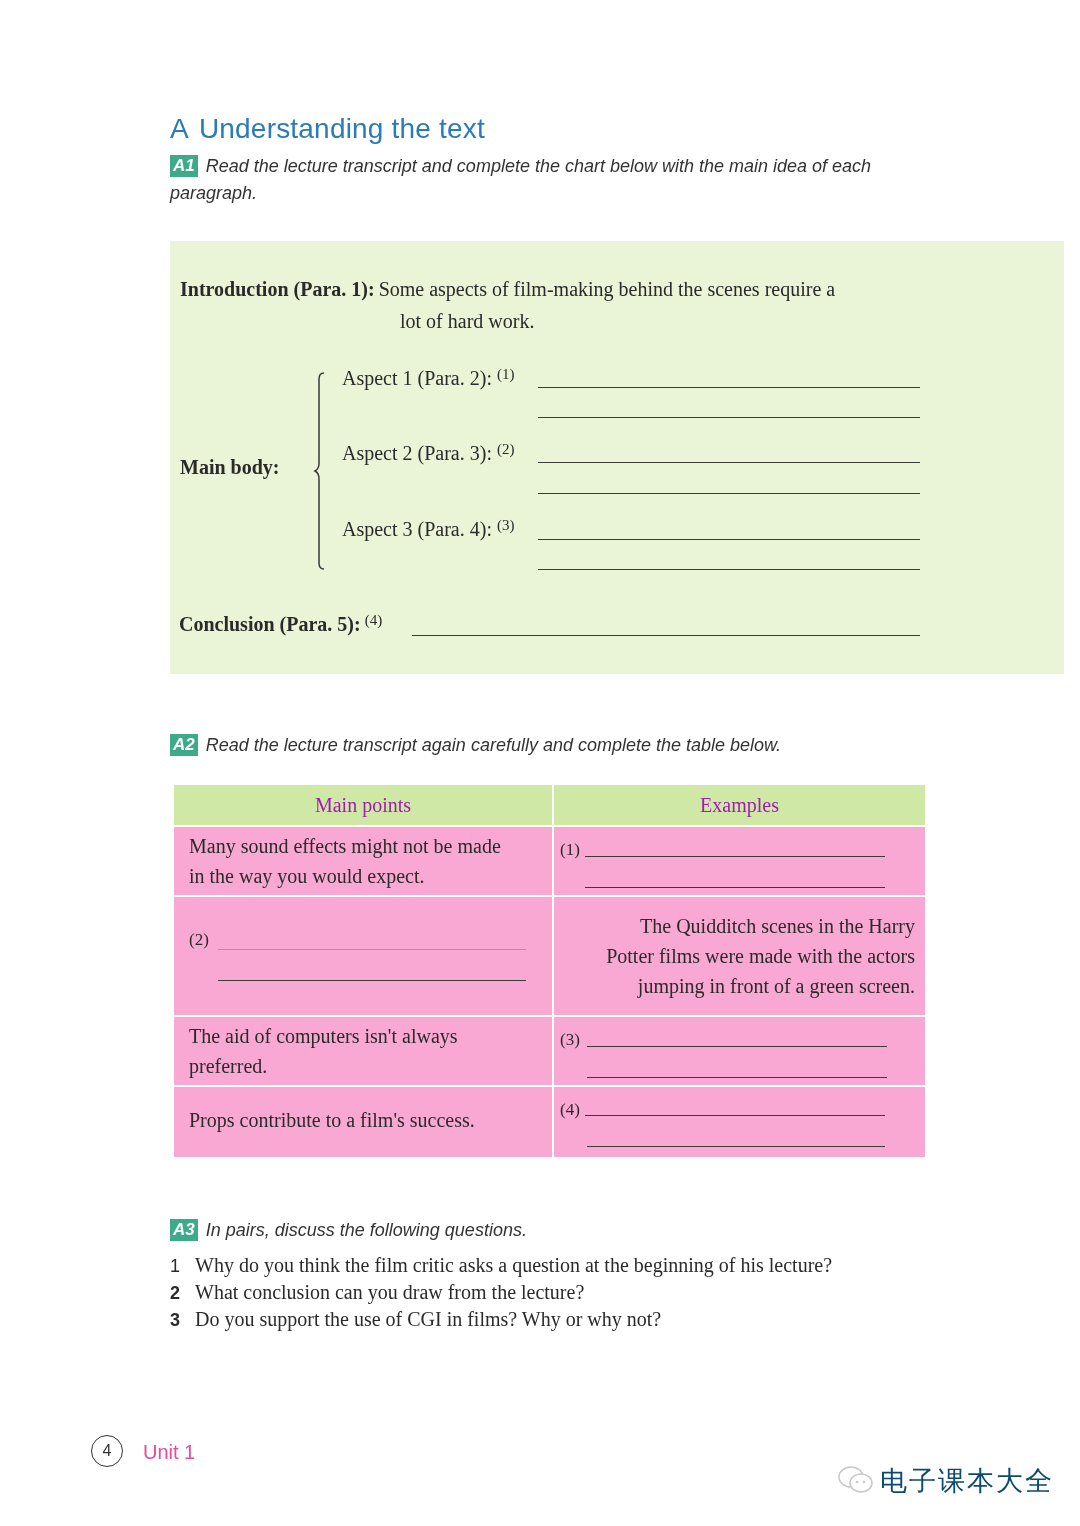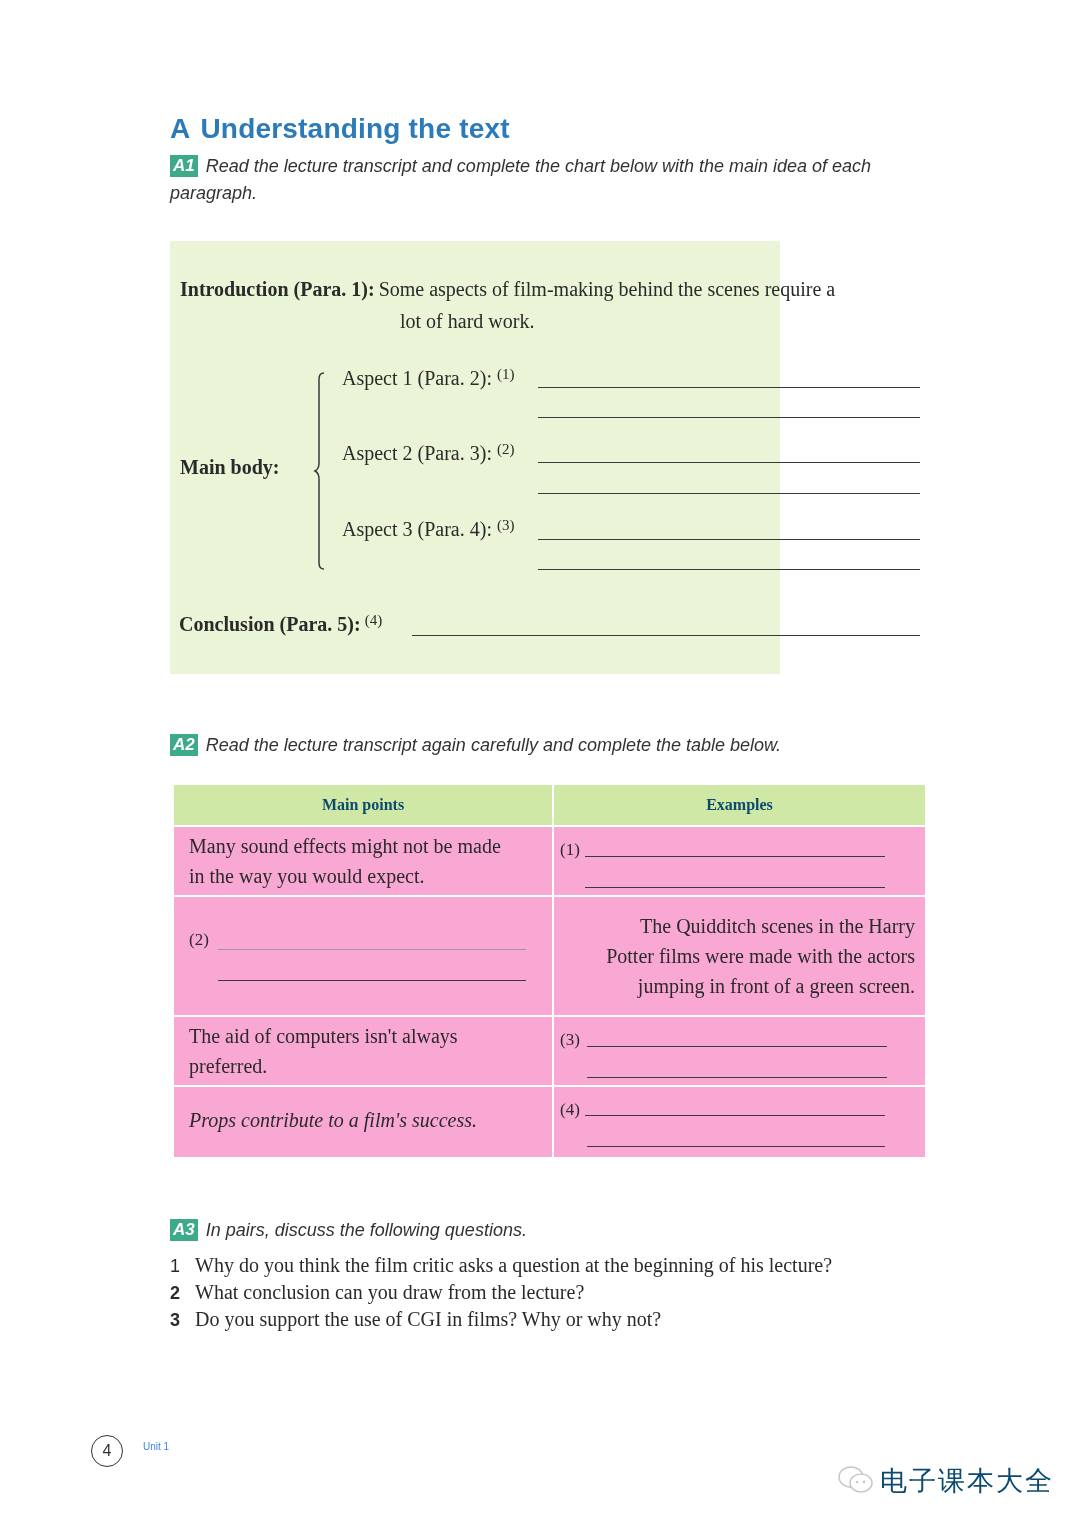--- a/index.html
+++ b/index.html
@@ -1,46 +1,46 @@
 <!DOCTYPE html>
 <html><head>
 <meta charset="utf-8">
 <style>
   html, body { margin: 0; padding: 0; background: #ffffff; }
   body { width: 1080px; height: 1526px; position: relative; overflow: hidden;
          font-family: "Liberation Serif", serif; color: #2a2a2a; }
   .abs { position: absolute; }
 
-  .section-title { left: 170px; top: 113px; font-size: 28px; font-weight: bold; color: #2b7bb9;
+  .section-title { left: 170px; top: 113px; font-size: 28px; font-weight: normal; color: #2b7bb9;
                    font-family: "Liberation Sans", sans-serif; letter-spacing: 0.2px; }
   .section-title .letter { margin-right: 10px; }
 
   .badge { display: inline-block; background: #3dab8a; color: #ffffff; font-family: "Liberation Sans", sans-serif;
            font-weight: bold; font-size: 17px; padding: 1px 3px; line-height: 20px; margin-right: 8px; vertical-align: 1px; }
   .instr { font-family: "Liberation Sans", sans-serif; font-style: italic; font-size: 18px; color: #333; line-height: 27px; }
 
-  .chart-box { left: 170px; top: 241px; width: 610px; height: 433px; background: #e9f5d6; }
+  .chart-box { left: 170px; top: 241px; width: 894px; height: 433px; background: #e9f5d6; }
   .lbl-b { font-weight: bold; font-size: 20px; color: #2a2a2a; }
   .txt { font-size: 20px; color: #2a2a2a; }
   .blank { position: absolute; border-bottom: 1.5px solid #3a3a3a; height: 0; }
   .sup { font-size: 15px; position: relative; top: -6px; }
 
   table.a2 { position: absolute; left: 172px; top: 783px; width: 755px; border-collapse: collapse; }
-  table.a2 th { background: #cfe8a6; font-size: 16px; font-weight: bold; height: 38px; color: #0c4a6e; }
+  table.a2 th { background: #cfe8a6; font-size: 20px; font-weight: normal; height: 38px; color: #a21caf; }
   table.a2 td { background: #f9a8d4; font-size: 20px; vertical-align: top; color: #2a2a2a; line-height: 30px; position: relative; }
   table.a2 th, table.a2 td { border: 2px solid #ffffff; }
   .cell-blank { display: block; border-bottom: 1.5px solid #3a3a3a; }
 
   .q-list { left: 170px; top: 1252px; }
   .q-item { font-size: 20px; line-height: 26px; color: #2a2a2a; }
   .q-num { display: inline-block; width: 25px; font-family: "Liberation Sans", sans-serif; font-weight: bold; font-size: 18px; }
 
   .page-circle { left: 91px; top: 1435px; width: 30px; height: 30px; border: 1.5px solid #333; border-radius: 50%;
                  text-align: center; line-height: 30px; font-family: "Liberation Sans", sans-serif; font-size: 16px; color: #333; }
-  .unit-label { left: 143px; top: 1441px; font-family: "Liberation Sans", sans-serif; font-size: 10px; color: #3b82f6; }
+  .unit-label { left: 143px; top: 1441px; font-family: "Liberation Sans", sans-serif; font-size: 20px; color: #ec4899; }
   .watermark { left: 836px; top: 1463px; font-family: "Liberation Sans", sans-serif; font-size: 27px; color: #0c4a6e; letter-spacing: 2px; }
 </style>
 </head>
 <body>
 
 <div class="abs section-title">
   <span class="letter">A</span><span>Understanding the text</span>
 </div>
 
 <div class="abs instr" style="left:170px; top:153px; width:760px;">
@@ -127,21 +127,21 @@
       <span>The aid of computers isn't always</span><br>
       <span>preferred.</span>
     </td>
     <td style="padding:4px 38px 4px 6px;">
       <span class="sup" style="position:absolute; left:6px; top:8px; font-size:17px;">(3)</span>
       <span class="cell-blank" style="margin-left:27px; height:25px;"></span>
       <span class="cell-blank" style="margin-left:27px; height:30px;"></span>
     </td>
   </tr>
   <tr style="height:72px;">
-    <td style="padding:18px 6px 4px 15px;font-style:italic;">
+    <td style="padding:18px 6px 4px 15px;">
       <span>Props contribute to a film's success.</span>
     </td>
     <td style="padding:4px 40px 4px 6px;">
       <span class="sup" style="position:absolute; left:6px; top:8px; font-size:17px;">(4)</span>
       <span class="cell-blank" style="margin-left:25px; height:24px;"></span>
       <span class="cell-blank" style="margin-left:27px; height:30px;"></span>
     </td>
   </tr>
 </tbody>
   </table>

